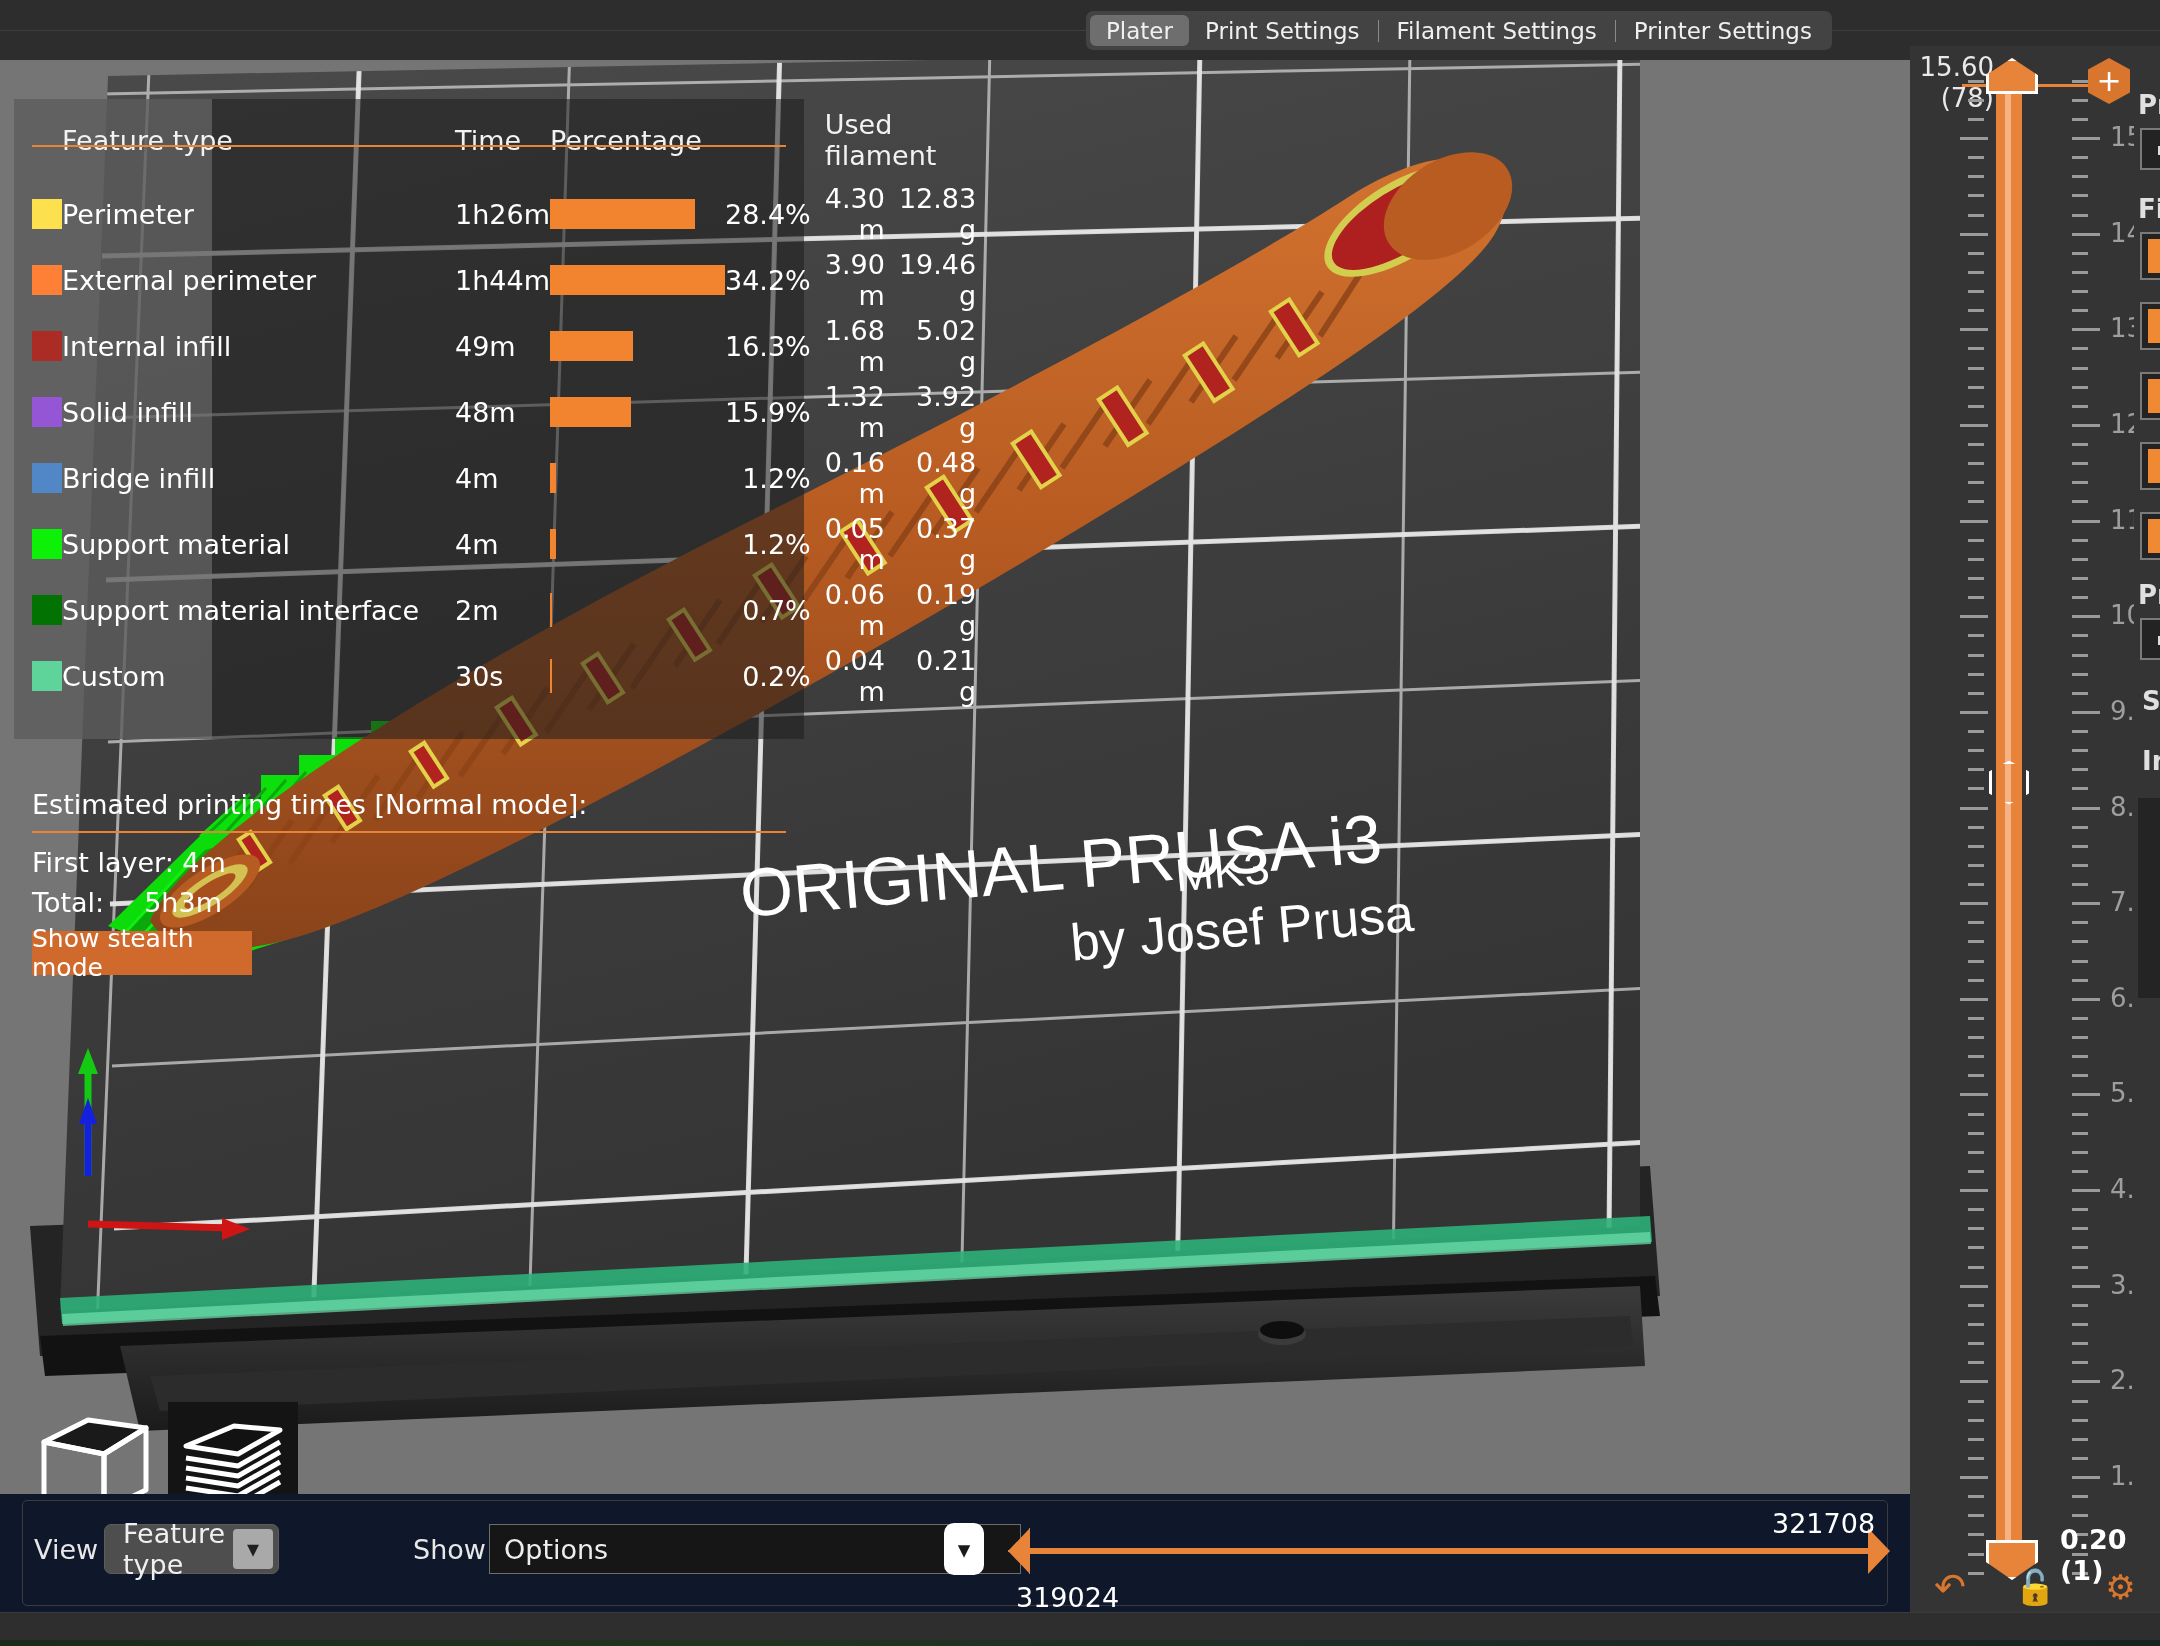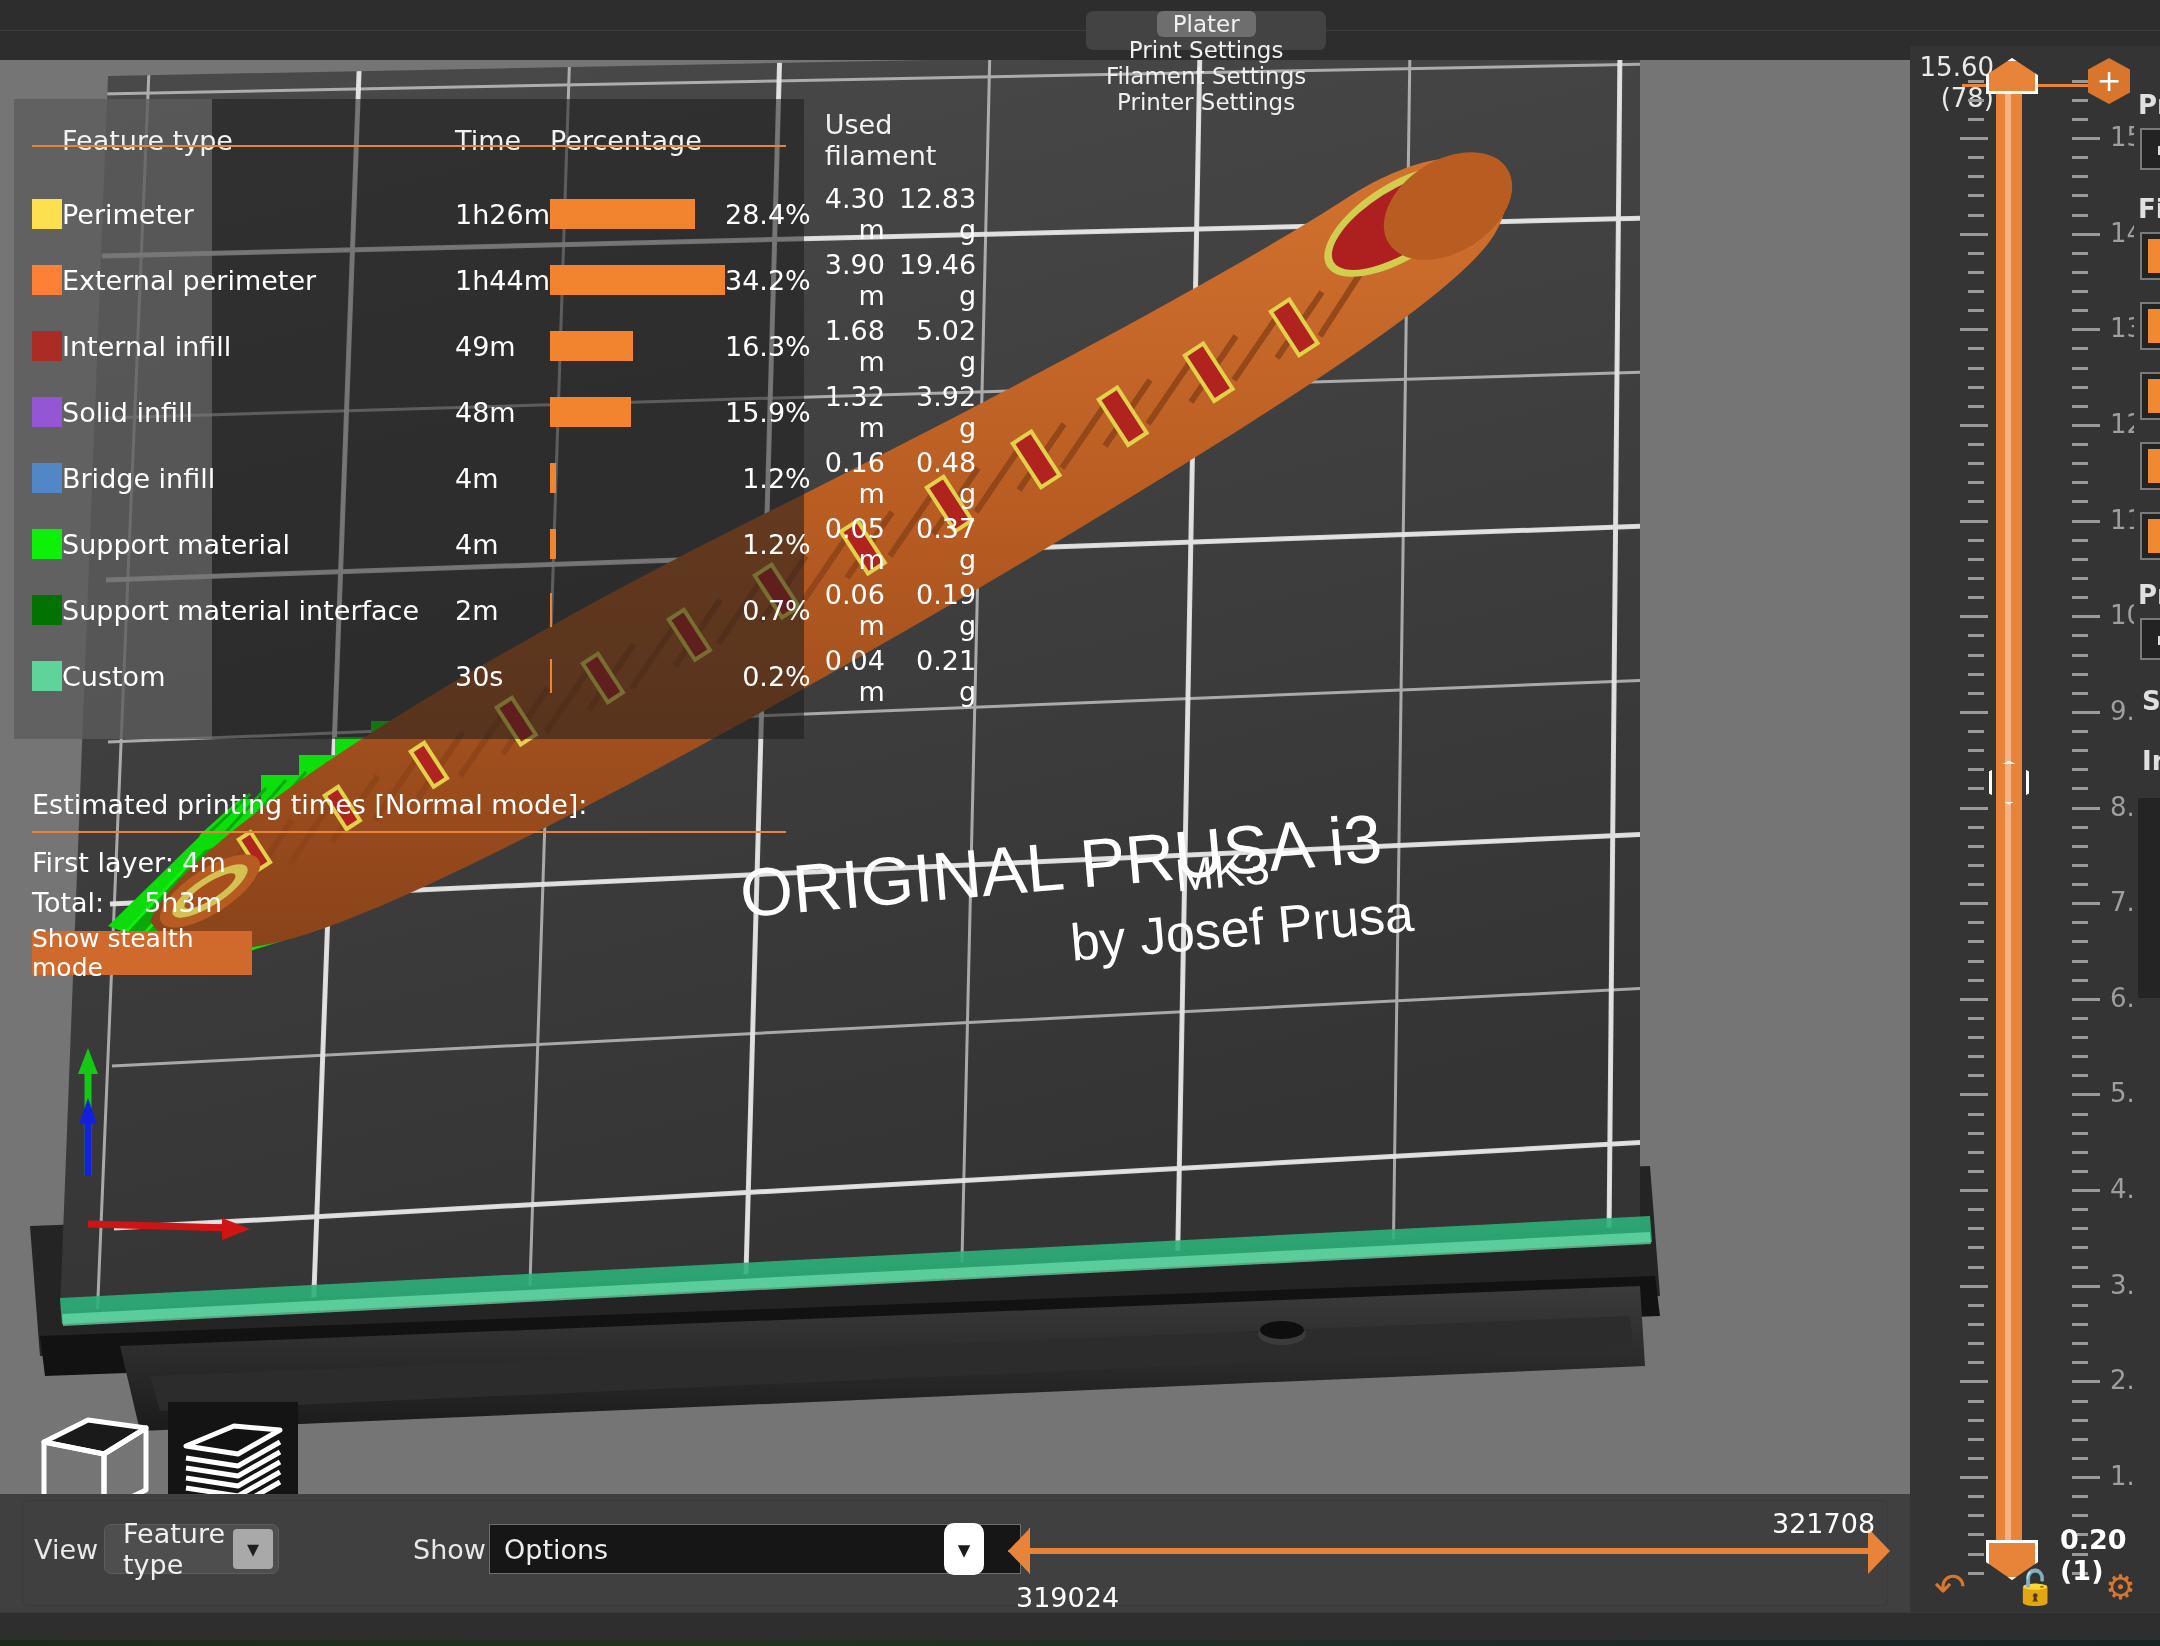--- a/index.html
+++ b/index.html
@@ -16,21 +16,21 @@
     position: absolute; left: 0; top: 0; width: 2160px; height: 60px;
     background: #2d2d2d;
   }
   .topbar-rule {
     position: absolute; left: 0; top: 30px; width: 2160px; height: 1px;
     background: #3d3d3d;
   }
   .tabgroup {
     position: absolute; left: 1086px; top: 11px; height: 39px;
     background: #434343; border-radius: 7px;
-    display: flex; align-items: center; padding: 0 4px; flex-direction: column;
+    display: flex; align-items: center; padding: 0 4px;
   }
   .tab {
     height: 31px; padding: 0 16px; display: flex; align-items: center;
     color: #f0f0f0; font-size: 23px; border-radius: 6px; cursor: default;
     white-space: nowrap;
   }
   .tab.active { background: #6e6e6e; }
   .tabsep { width: 1px; height: 22px; background: #8a8a8a; margin: 0 2px; }
 
   
@@ -171,21 +171,21 @@
   .ep-swatchbox {
     position: absolute; left: 6px; width: 60px; height: 48px;
     background: #232323; border: 2px solid #7a7a7a;
     display: flex; align-items: center; padding-left: 6px;
   }
   .ep-swatchbox i { display:block; width: 28px; height: 34px; background: #ef8a33; }
 
   
   .bottombar {
     position: absolute; left: 0; top: 1494px; width: 1910px; height: 118px;
-    background: #404040;
+    background: #0f172a;
   }
   .bb-inner {
     position: absolute; left: 22px; top: 6px; width: 1866px; height: 106px;
     border: 1px solid #3b3b3b; border-radius: 5px;
   }
   .bb-label { position: absolute; color: #e8e8e8; font-size: 27px; }
   .bb-select {
     position: absolute; height: 50px; background: #4e4e4e;
     border: 1px solid #5c5c5c; border-radius: 7px;
     display: flex; align-items: center; color: #f0f0f0; font-size: 27px;

